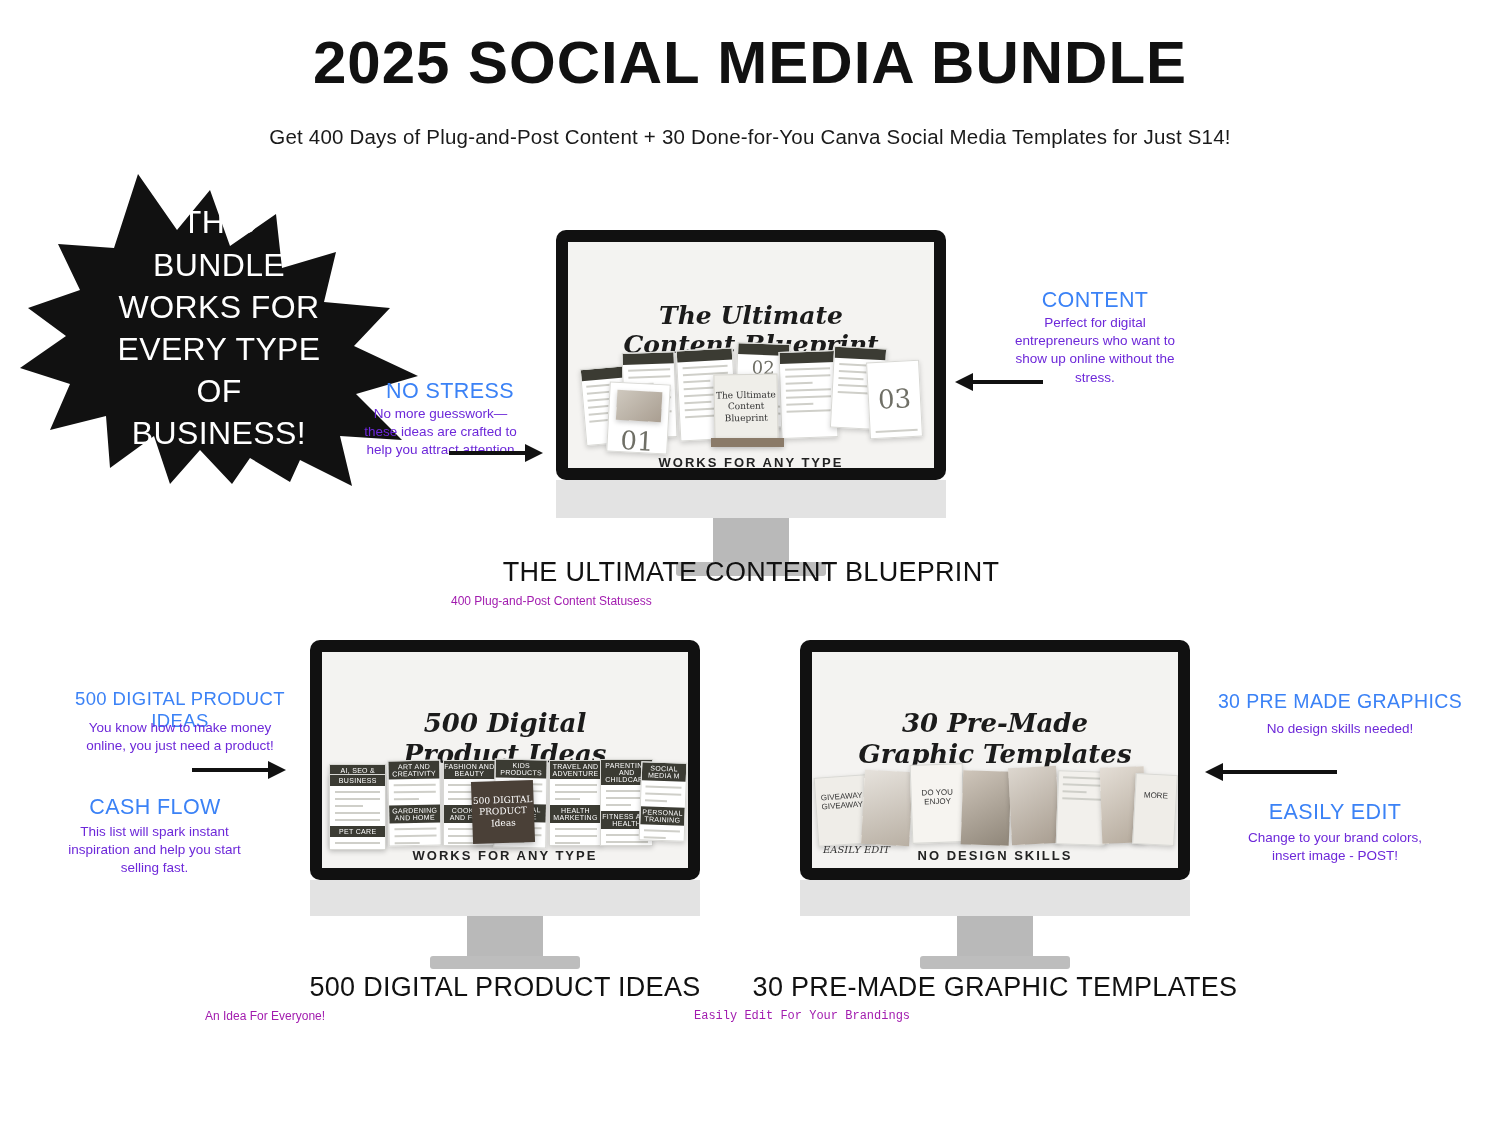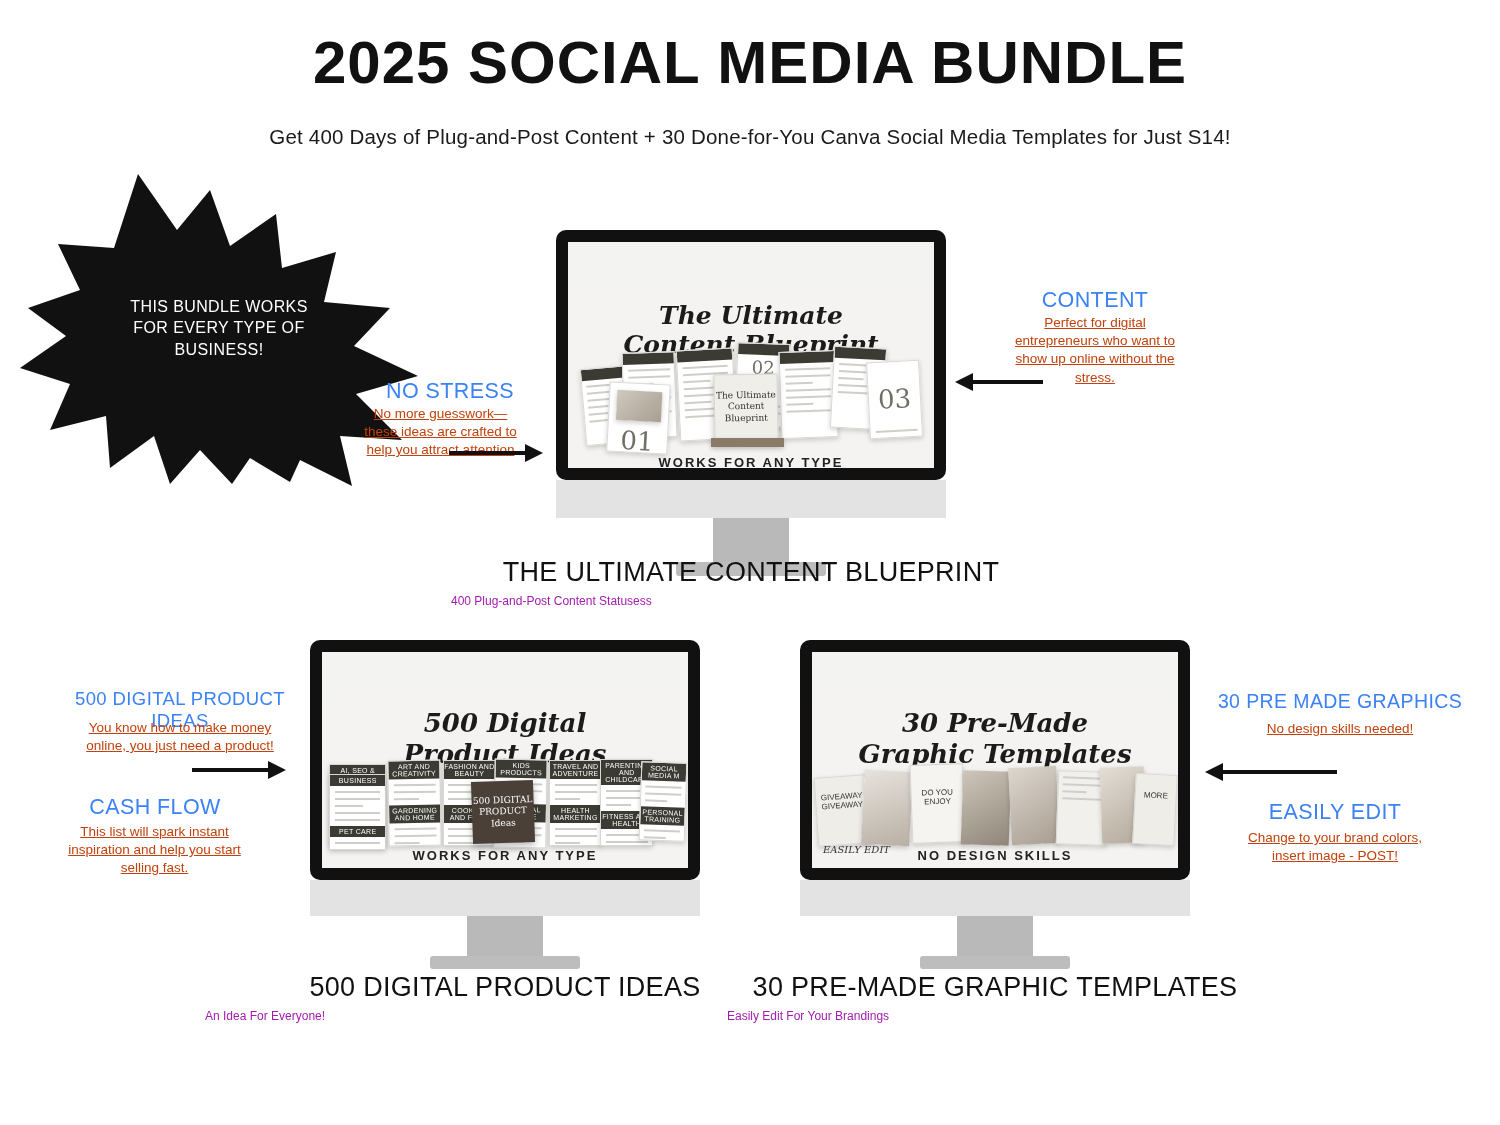--- a/index.html
+++ b/index.html
@@ -50,21 +50,21 @@
   .burst svg { display:block; width:100%; height:100%; }
   .burst-text {
     position: absolute;
     left: 0; top: 0;
     width: 410px; height: 320px;
     display: flex;
     align-items: center;
     justify-content: center;
     text-align: center;
     color: #fff;
-    font-size: 16px;
+    font-size: 32px;
     line-height: 1.32;
     letter-spacing: 0.4px;
     pointer-events: none;
   }
   .burst-text span { display:block; width: 215px; }
 
   
   .monitor { position: absolute; }
   .monitor .bezel {
     background: #111;
@@ -188,22 +188,21 @@
   .ann-head {
     position: absolute;
     font-size: 21.5px;
     letter-spacing: .4px;
     color: #3b82f6;
   }
   .ann-body {
     position: absolute;
     font-size: 13.5px;
     line-height: 1.35;
-    color: #c2410c;
-    text-decoration: underline;
+    color: #6d28d9;
   }
   .arrow { position: absolute; }
   .arrow svg { display:block; }
 
   .tc { text-align:center; }
 </style>
 </head>
 <body>
 
 <div class="page-title">2025 SOCIAL MEDIA BUNDLE</div>
@@ -446,21 +445,21 @@
         <div class="slide-footer">NO DESIGN SKILLS</div>
       </div>
     </div>
   </div>
   <div class="neck" style="width:390px; height:36px;"></div>
   <div class="neck-lower" style="width:76px; height:40px;"></div>
   <div class="base" style="width:150px; height:13px;"></div>
 </div>
 
 <div class="caption-title" style="left:695px; top:972px; width:600px;">30 PRE-MADE GRAPHIC TEMPLATES</div>
-<div class="caption-sub" style="left:727px; top:1009px; width:600px;">Easily Edit For Your Brandings</div>
+<div class="caption-sub" style="left:694px; top:1009px; width:600px;font-family:Liberation Mono, monospace;">Easily Edit For Your Brandings</div>
 
 <div class="ann-head tc" style="left:1000px; top:288px; width:190px;">CONTENT</div>
 <div class="ann-body tc" style="left:1005px; top:314px; width:180px;">Perfect for digital entrepreneurs who want to show up online without the stress.</div>
 <div class="arrow" style="left:955px; top:372px;">
   <svg width="90" height="20" viewBox="0 0 90 20">
     <path d="M88 10 H16" stroke="#111" stroke-width="4" fill="none"></path>
     <polygon points="0,10 18,1 18,19" fill="#111"></polygon>
   </svg>
 </div>
 

